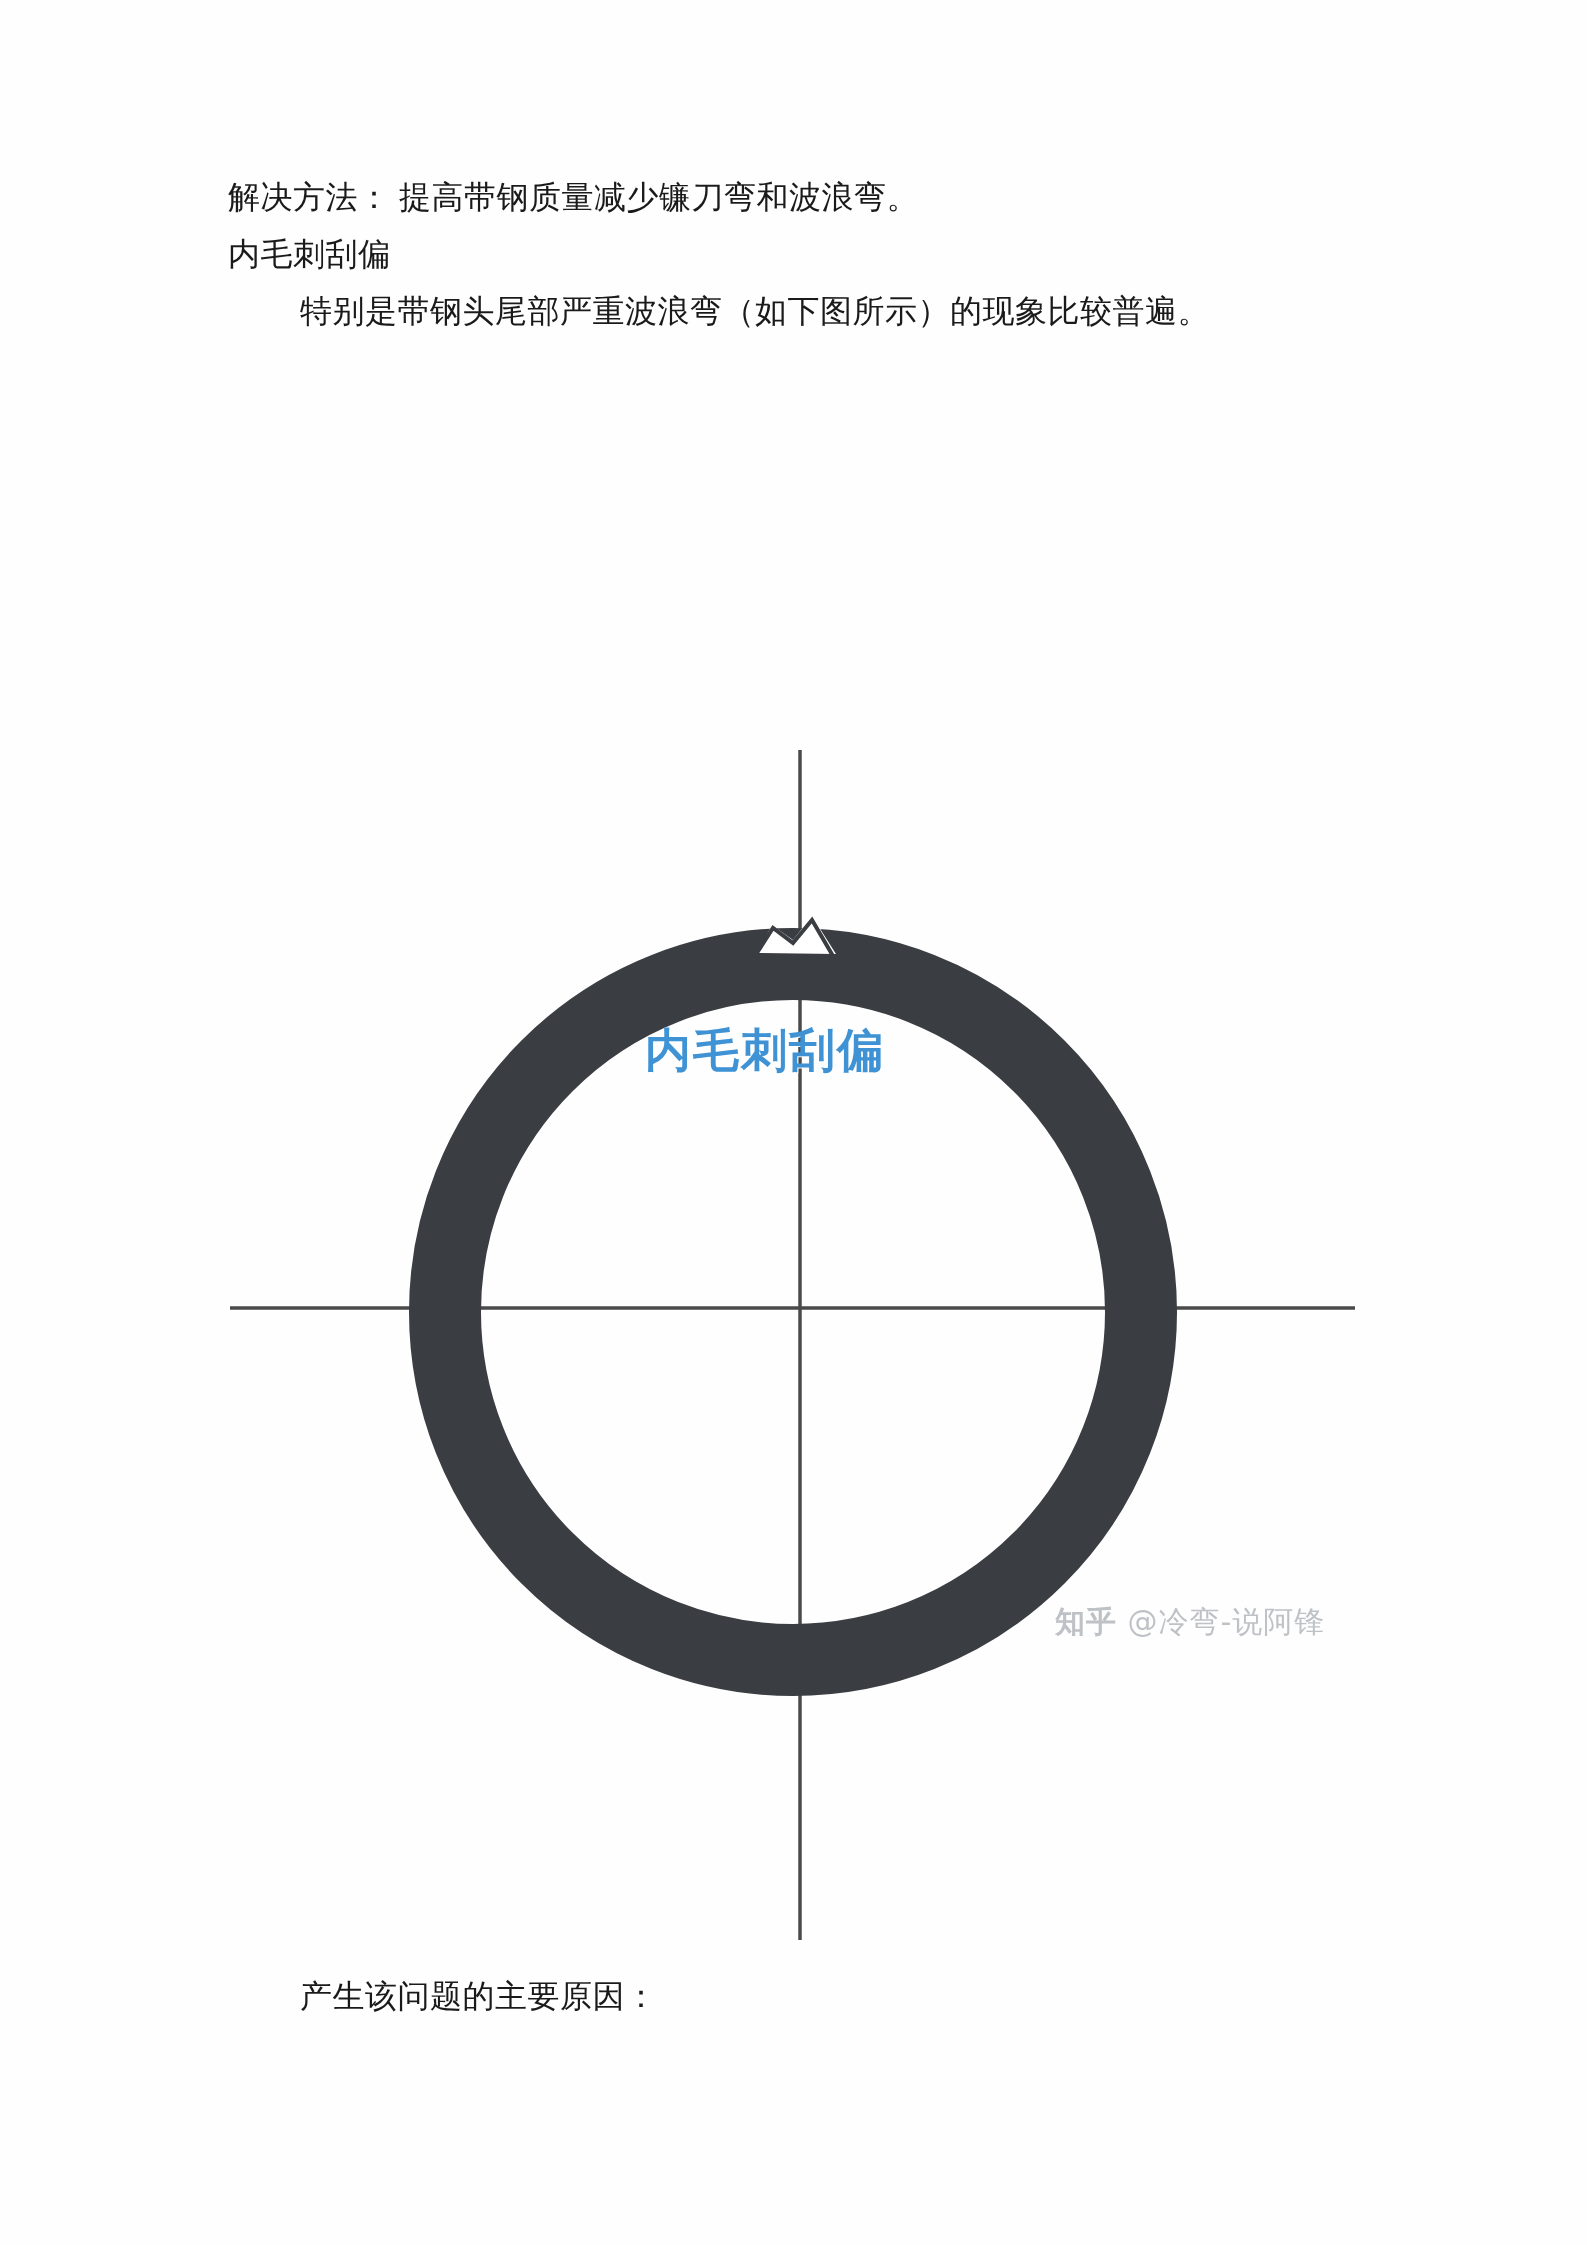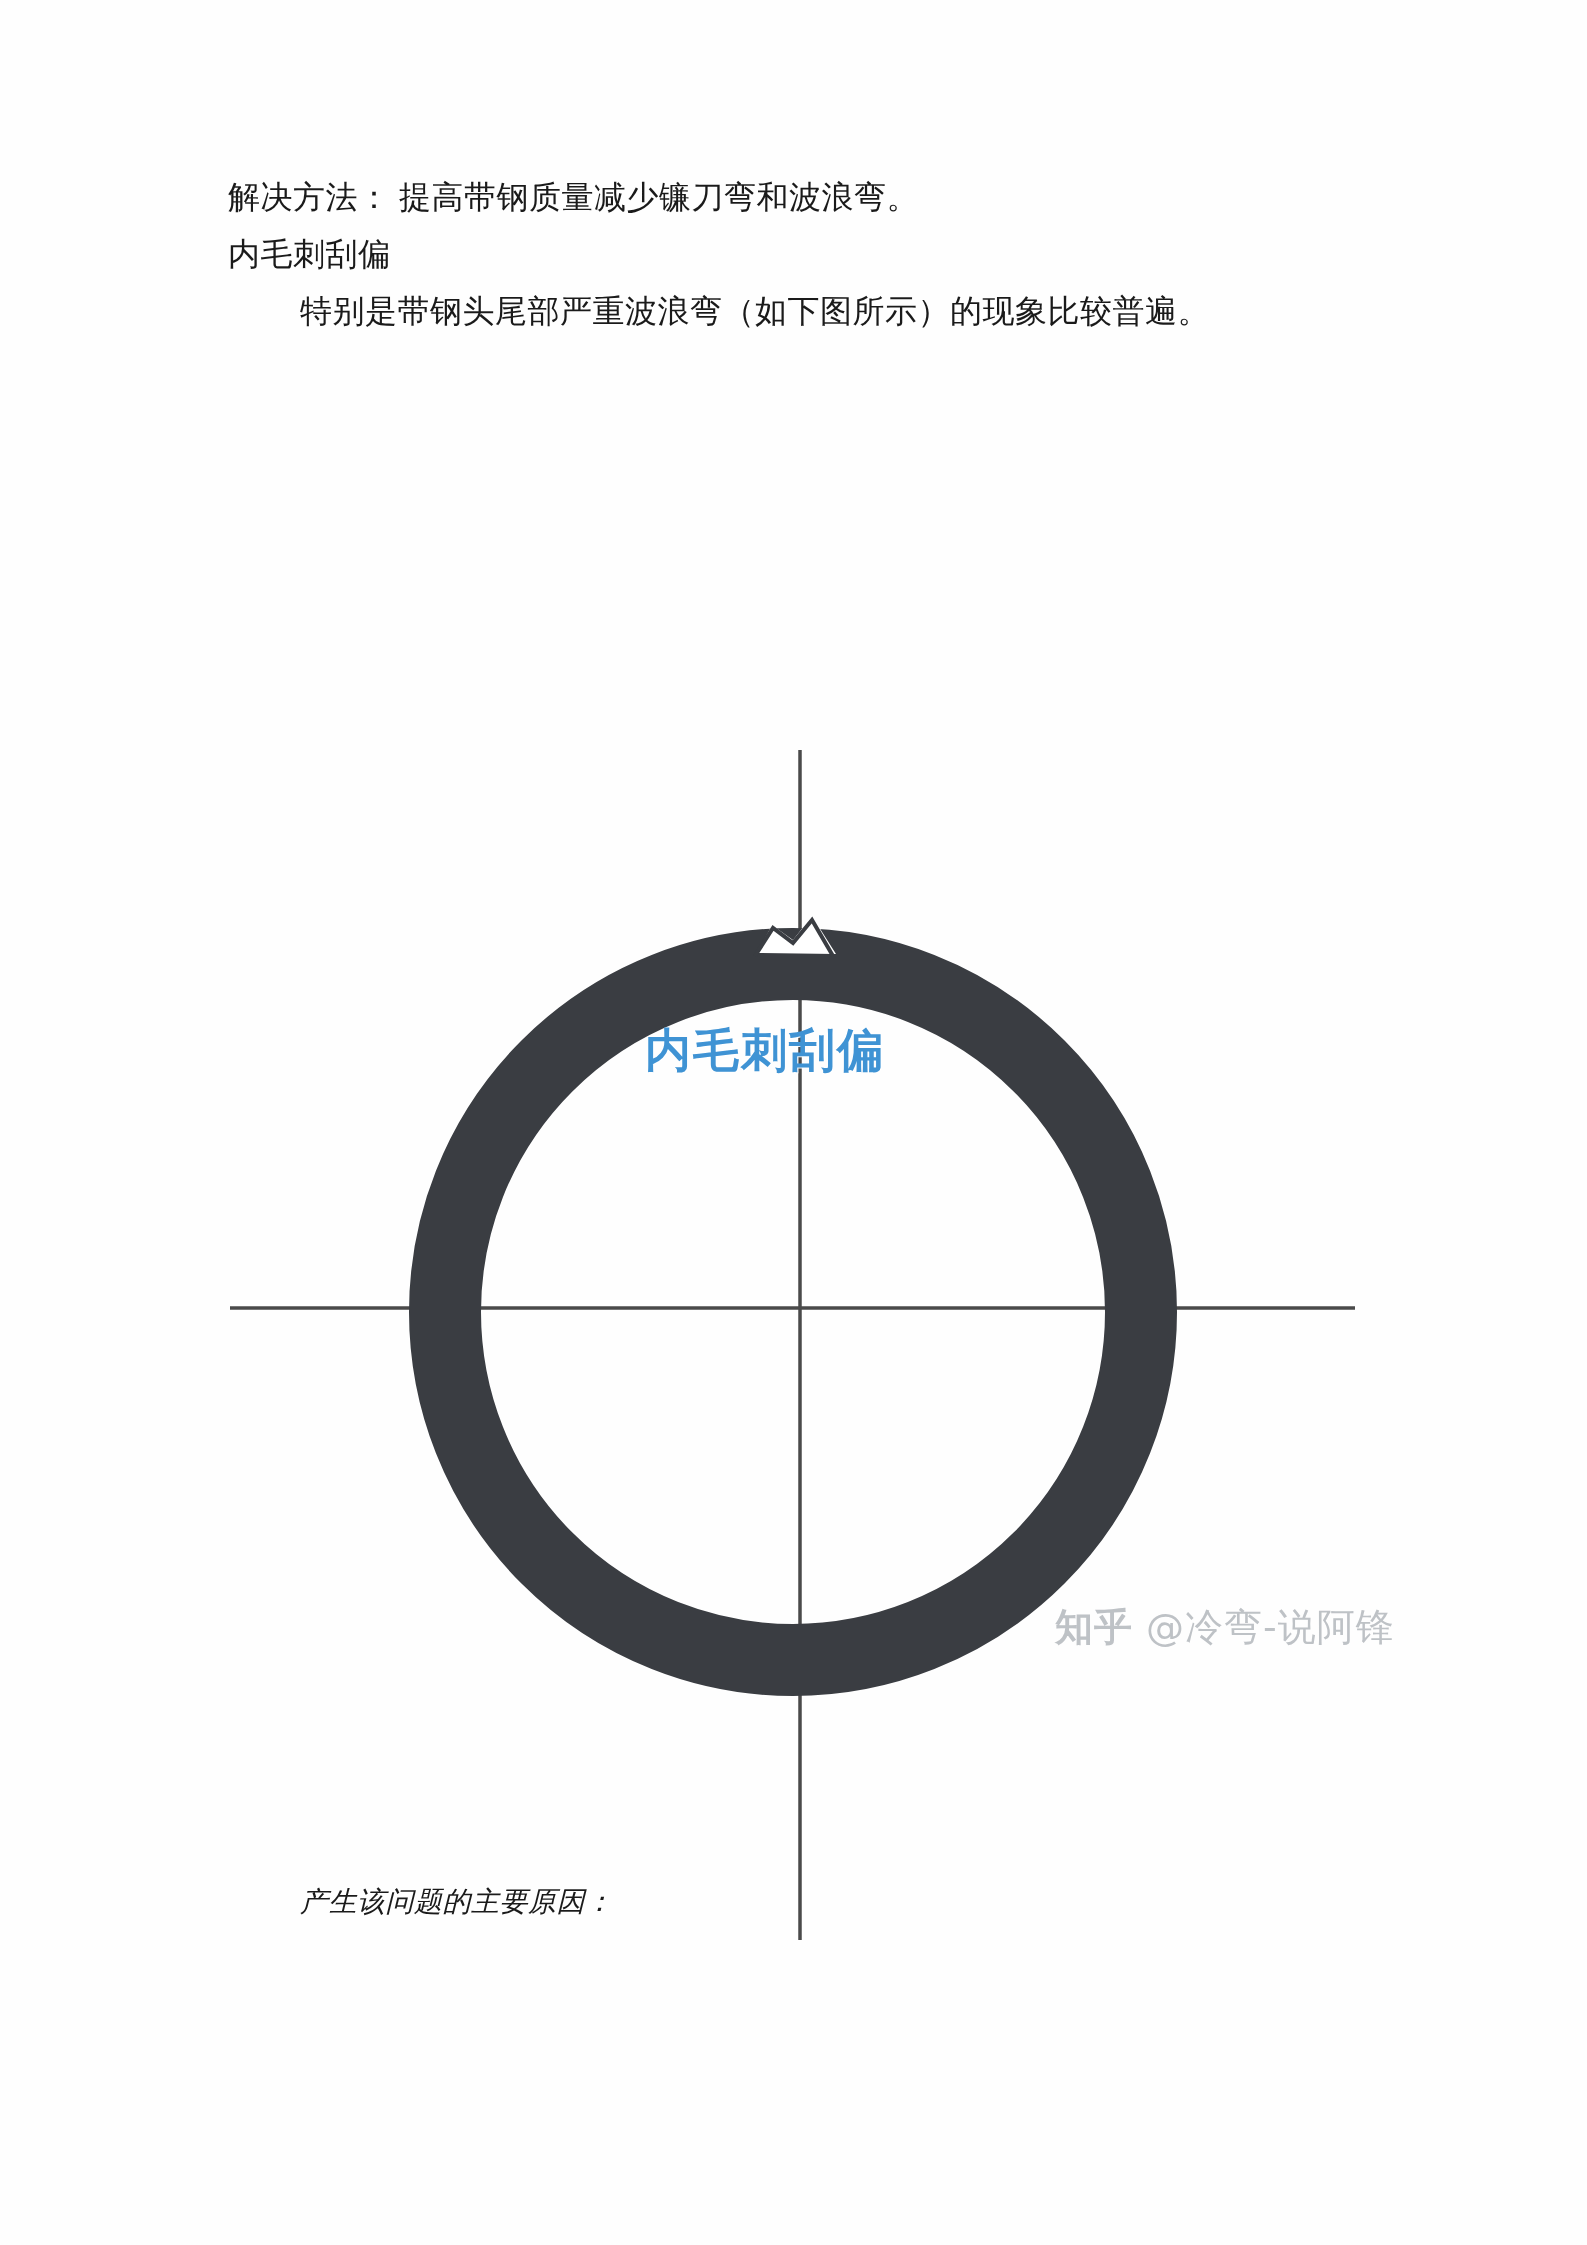--- a/index.html
+++ b/index.html
@@ -63,41 +63,40 @@
     font-size: 46px;
     color: #3f93d4;
     letter-spacing: 2px;
     text-shadow: 1px 1px 0 rgba(255,255,255,0.9);
   }
   .watermark {
     position: absolute;
     left: 1055px;
     top: 862px;
     font-family: "DejaVu Sans", sans-serif;
-    font-size: 38px;
+    font-size: 30px;
     color: #b9bdc2;
     letter-spacing: 1px;
     white-space: nowrap;
     opacity: 0.85;
   }
   .watermark .wm-brand {
     font-weight: bold;
     color: #b4b8bd;
   }
   .watermark .wm-user {
     color: #b4b8bd;
   }
   .footer-note {
     position: absolute;
     left: 300px;
-    top: 1883px;
-    font-size: 28px;
+    top: 1975px;
+    font-size: 32px;
     letter-spacing: 0.5px;
     font-family: "Liberation Serif", serif;
-    font-style: italic;
   }
 </style>
 </head>
 <body>
 
 <div class="page">
 
   <div class="content">
     <p class="para">解决方法：  提高带钢质量减少镰刀弯和波浪弯。</p>
     <p class="para">内毛刺刮偏</p>

